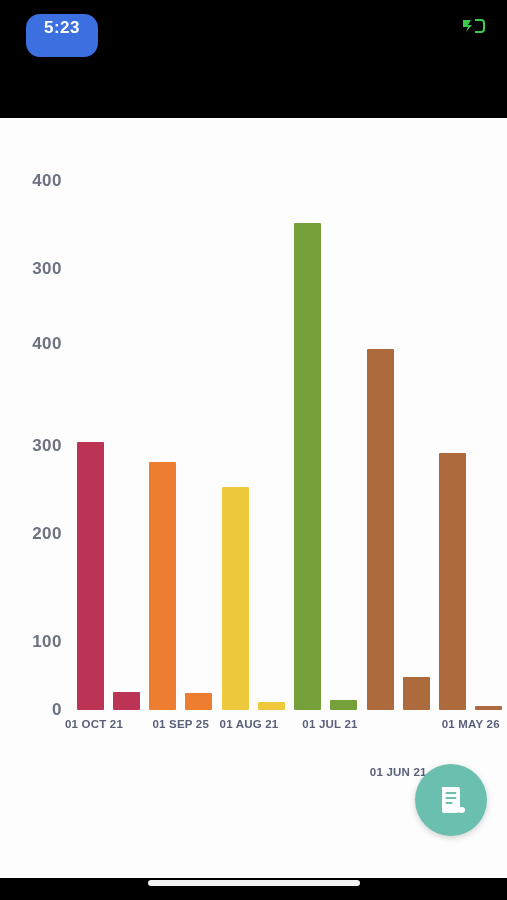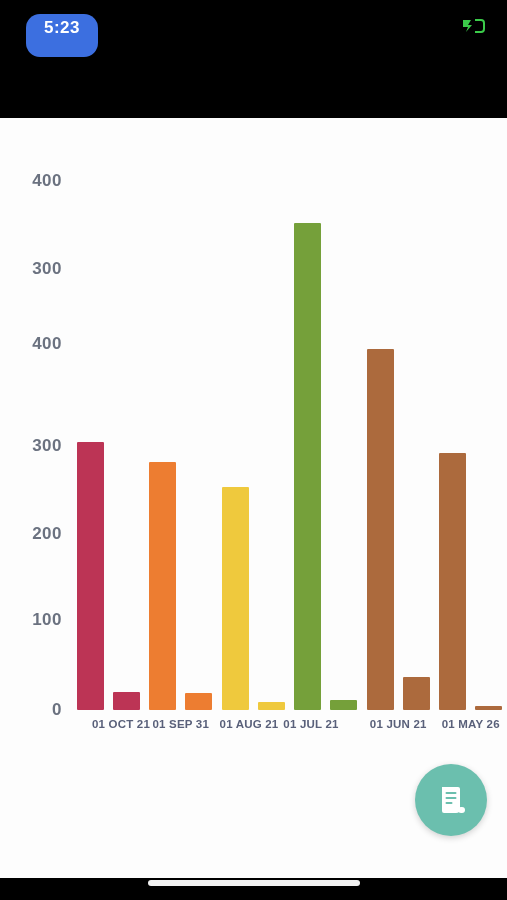--- a/index.html
+++ b/index.html
@@ -189,21 +189,21 @@
       </span>
     </div>
   </div>
 
 
   <div class="content">
 
     <div class="chart">
       <div class="yaxis" id="yaxis">
           <div class="ytick" style="top: 592px;">0</div>
-          <div class="ytick" style="top: 502px;">100</div>
+          <div class="ytick" style="top: 524px;">100</div>
           <div class="ytick" style="top: 415.667px; text-align: center;">200</div>
           <div class="ytick" style="top: 327.5px; margin-left: 36px;">300</div>
           <div class="ytick" style="top: 226px;">400</div>
           <div class="ytick" style="top: 151.167px;">300</div>
           <div class="ytick" style="top: 63px;">400</div>
         </div>
       <div class="plot" id="plot">
           <div class="bar" title="01 OCT 21 Main: 304" style="left: 4.625px; width: 27px; height: 268.027px; background: rgb(188, 52, 85);"></div>
           <div class="bar" title="01 OCT 21 DG: 21" style="left: 40.875px; width: 27px; height: 18.515px; background: rgb(188, 52, 85);"></div>
           <div class="bar" title="01 SEP 21 Main: 281" style="left: 77.125px; width: 27px; height: 247.748px; background: rgb(237, 125, 49);"></div>
@@ -211,25 +211,25 @@
           <div class="bar" title="01 AUG 21 Main: 253" style="left: 149.625px; width: 27px; height: 223.062px; background: rgb(239, 201, 61);"></div>
           <div class="bar" title="01 AUG 21 DG: 9" style="left: 185.875px; width: 27px; height: 7.935px; background: rgb(239, 201, 61);"></div>
           <div class="bar" title="01 JUL 21 Main: 552" style="left: 222.125px; width: 27px; height: 486.68px; background: rgb(117, 160, 58);"></div>
           <div class="bar" title="01 JUL 21 DG: 11" style="left: 258.375px; width: 27px; height: 9.69833px; background: rgb(117, 160, 58);"></div>
           <div class="bar" title="01 JUN 21 Main: 409" style="left: 294.625px; width: 27px; height: 360.602px; background: rgb(172, 106, 61);"></div>
           <div class="bar" title="01 JUN 21 DG: 38" style="left: 330.875px; width: 27px; height: 33.5033px; background: rgb(172, 106, 61);"></div>
           <div class="bar" title="01 MAY 21 Main: 291" style="left: 367.125px; width: 27px; height: 256.565px; background: rgb(172, 106, 61);"></div>
           <div class="bar" title="01 MAY 21 DG: 5" style="left: 403.375px; width: 27px; height: 4.40833px; background: rgb(172, 106, 61);"></div>
         </div>
       <div class="xlabels" id="xlabels">
-          <div class="xlabel" style="left: 49px;">01 OCT 21</div>
-          <div class="xlabel" style="left: 108.75px;">01 SEP 31</div>
+          <div class="xlabel" style="left: 22px;">01 OCT 21</div>
+          <div class="xlabel" style="left: 108.75px;">01 SEP 25</div>
           <div class="xlabel" style="left: 177px;">01 AUG 21</div>
-          <div class="xlabel" style="left: 239px;">01 JUL 21</div>
-          <div class="xlabel" style="left: 326.25px;">01 JUN 21</div>
+          <div class="xlabel" style="left: 258px;">01 JUL 21</div>
+          <div class="xlabel" style="left: 326.25px; margin-top: 48px;">01 JUN 21</div>
           <div class="xlabel" style="left: 398.75px;">01 MAY 26</div>
         </div>
     </div>
 
 
     <div class="fab">
       <span>
         <svg width="34" height="34" viewBox="0 0 34 34">
           <path d="M8 4 h16 a2 2 0 0 1 2 2 v20 a4 4 0 0 1 -4 4 H10 a2 2 0 0 1 -2 -2 Z" fill="#ffffff"></path>
           <rect x="11.5" y="9" width="11" height="2" rx="1" fill="#6BBFAE"></rect>

